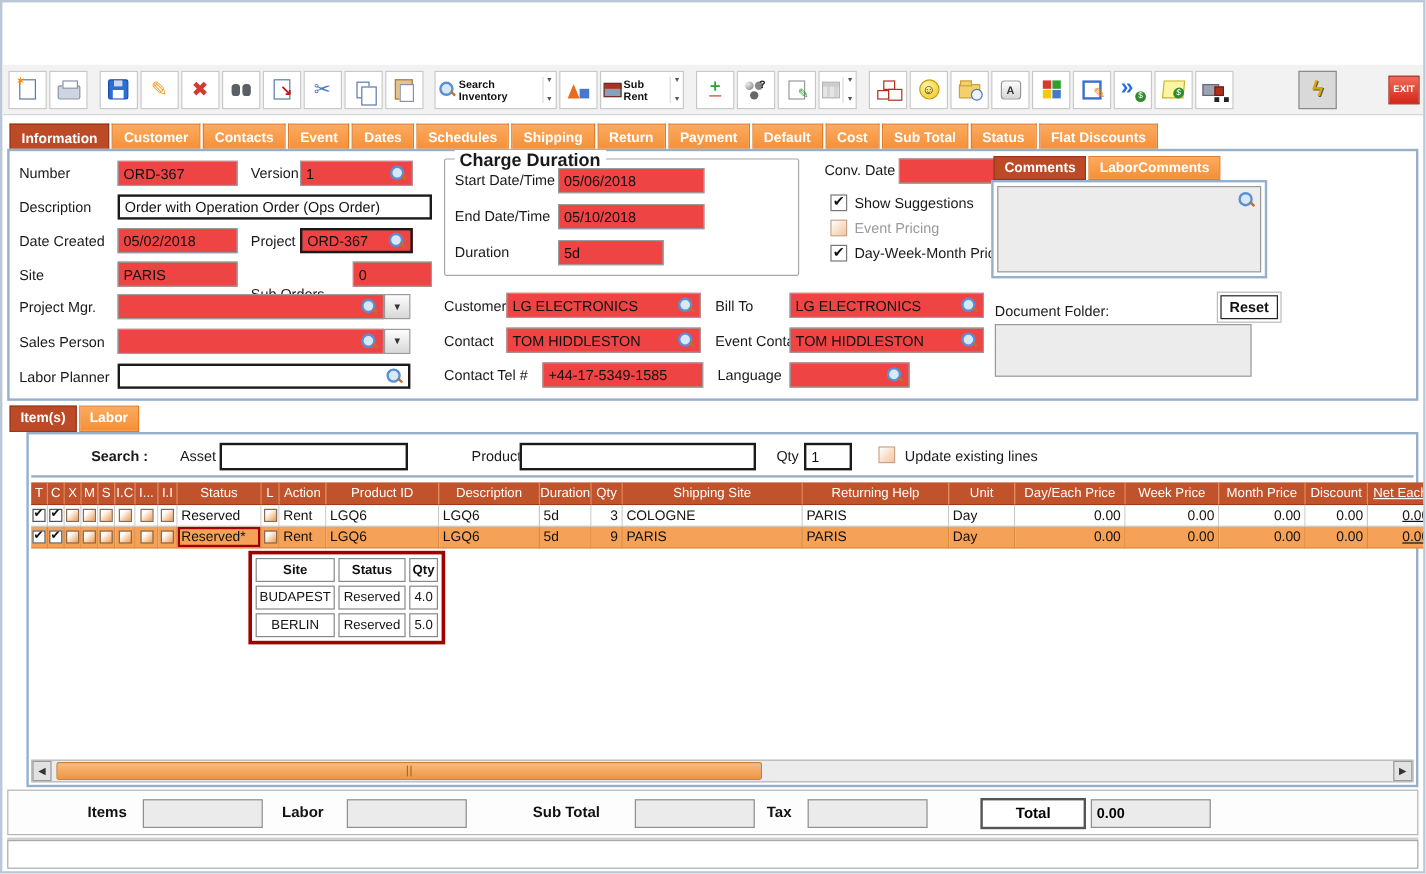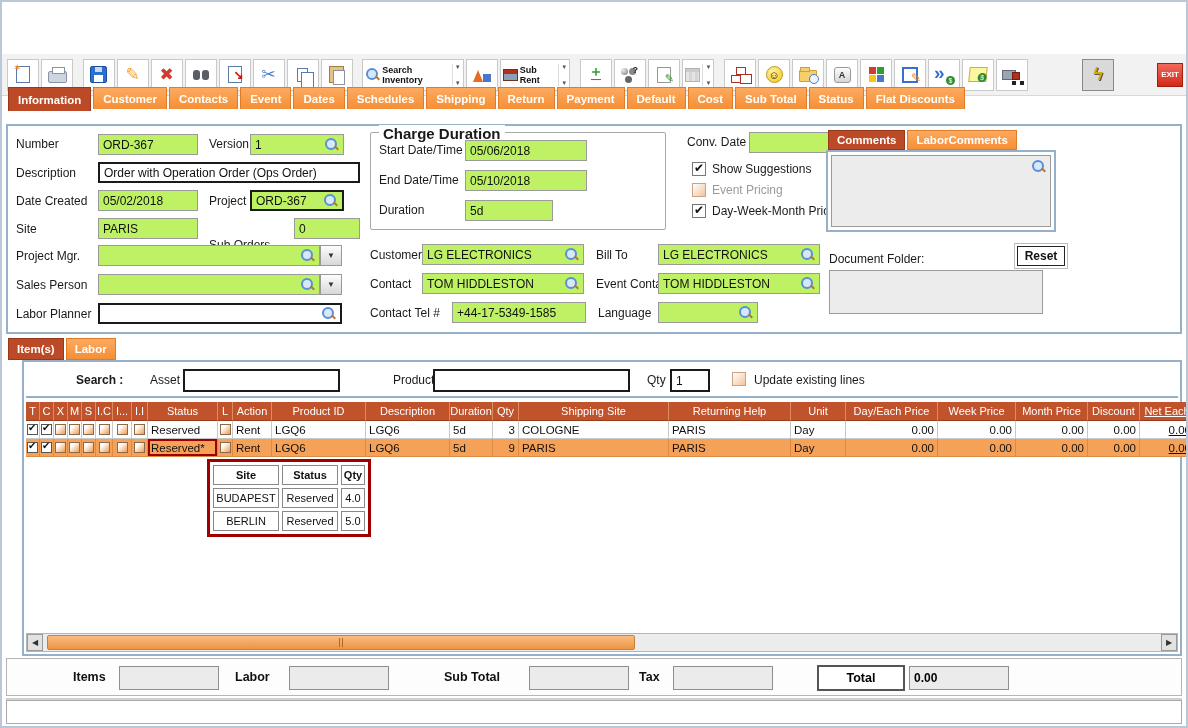--- a/index.html
+++ b/index.html
@@ -73,27 +73,27 @@
   .i-ratearrow::before{content:"»";position:absolute;left:0;top:-4px;color:#2f6fd4;font-size:19px;font-weight:bold;}
   .dollarball{position:absolute;right:-1px;bottom:-1px;width:9px;height:9px;border-radius:50%;background:#2e8b2e;color:#fff;font-size:7px;line-height:9px;text-align:center;}
   .i-charge{position:relative;width:18px;height:15px;background:#fdf6a0;border:1px solid #c9b23e;transform:skewX(-6deg);}
   .i-truck{width:20px;height:12px;position:relative;margin-top:3px;}
   .i-truck::before{content:"";position:absolute;left:0;top:0;width:12px;height:8px;background:#9aa5b0;border:1px solid #667;}
   .i-truck::after{content:"";position:absolute;right:2px;top:2px;width:6px;height:6px;background:#b03020;border:1px solid #702015;box-shadow:-2px 7px 0 -2px #222,6px 7px 0 -2px #222;}
   .i-light{font-size:18px;font-weight:bold;color:#d8a800;text-shadow:1px 1px 0 #555;}
   .i-exit{width:26px;height:24px;background:linear-gradient(#f06a5a,#d42818);border:1px solid #a02010;color:#fff;font-size:8px;font-weight:bold;display:flex;align-items:center;justify-content:center;}
 
   
-  .tabbar{position:absolute;left:6px;top:85px;right:0;height:27px;display:flex;align-items:flex-start;}
+  .tabbar{position:absolute;left:6px;top:101px;right:0;height:27px;display:flex;align-items:flex-start;}
   .tab{height:22px;margin-right:2px;padding:0 9px;display:flex;align-items:center;background:linear-gradient(#fcaa60,#f58f35);border:1px solid #e07c28;border-bottom:none;color:#fff;font-size:11.5px;font-weight:bold;white-space:nowrap;}
   .tab.active{background:#bc4a26;border-color:#98381a;height:24px;}
   
   .panel{position:absolute;left:4px;right:4px;background:#fff;border:2px solid #96b0ca;}
   .lbl{position:absolute;font-size:12px;color:#1a1a1a;white-space:nowrap;}
-  .fld{position:absolute;height:21px;background:#bef264;border:1px solid #9a9a9a;font-size:12px;color:#111;display:flex;align-items:center;padding:0 4px;white-space:nowrap;overflow:hidden;}
+  .fld{position:absolute;height:21px;background:#ef4444;border:1px solid #9a9a9a;font-size:12px;color:#111;display:flex;align-items:center;padding:0 4px;white-space:nowrap;overflow:hidden;}
   .fld.white{background:#fff;border:2px solid #1a1a1a;}
   .fld.blackb{border:2px solid #1a1a1a;}
   .fld .mag{margin-left:auto;}
   .ddbtn{position:absolute;width:22px;height:21px;background:linear-gradient(#fdfdfd,#d8d8d8);border:1px solid #999;color:#333;font-size:8px;display:flex;align-items:center;justify-content:center;}
   .groupbox{position:absolute;border:1px solid #a8a8a8;border-radius:2px;}
   .grouptitle{position:absolute;top:-8px;left:8px;background:#fff;padding:0 4px;font-size:15px;font-weight:bold;color:#1a1a1a;}
   .cbrow{position:absolute;display:flex;align-items:center;gap:6px;font-size:12px;color:#1a1a1a;}
   .cb{width:14px;height:14px;border:1px solid #777;background:#fff;position:relative;flex:0 0 auto;}
   .cb.on::before{content:"✔";position:absolute;left:1px;top:-2px;font-size:12px;color:#111;}
   .cb.dis{background:linear-gradient(135deg,#fff,#f3c49b);border-color:#c9a288;}

